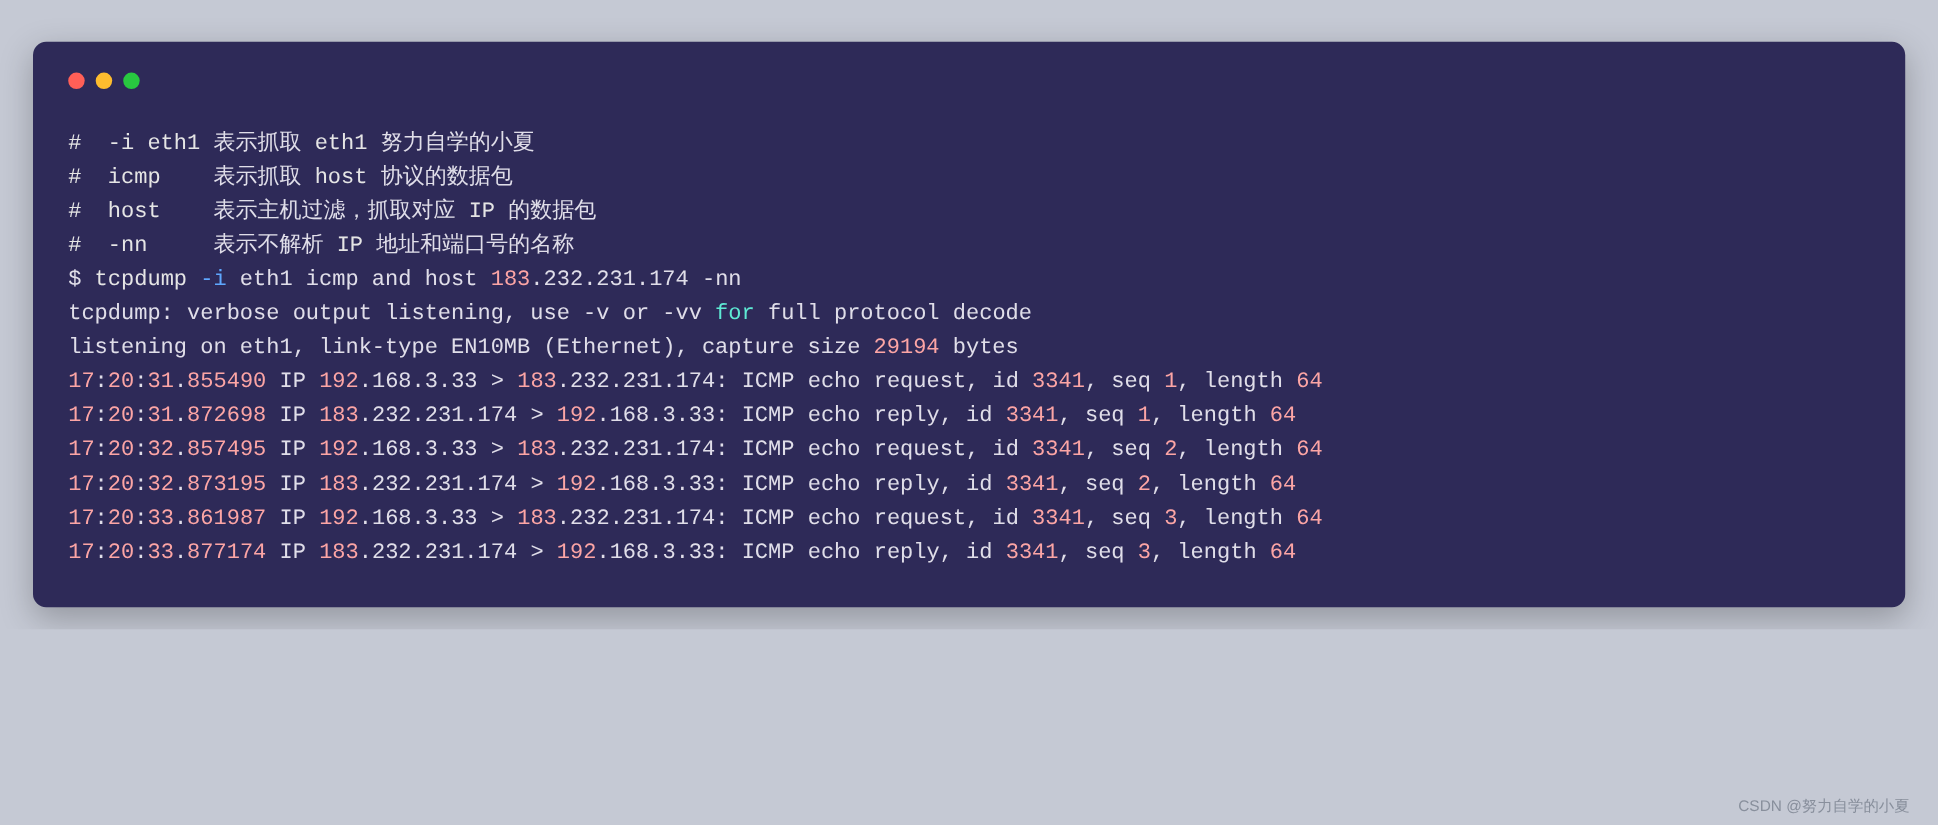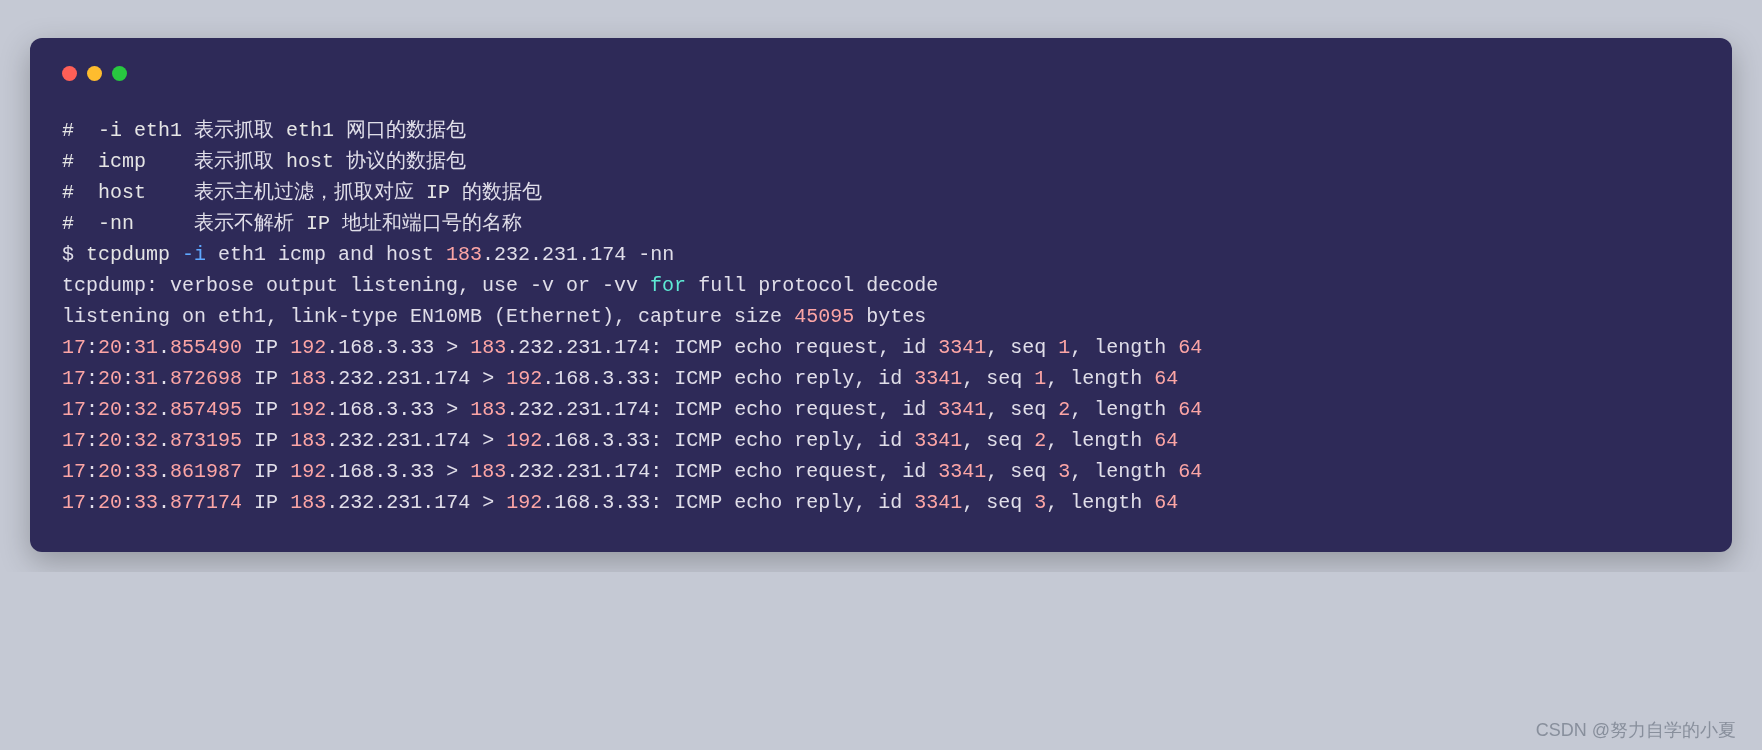--- a/index.html
+++ b/index.html
@@ -26,41 +26,41 @@
   pre { white-space: pre; font-family: inherit; }
   .c-white  { color: #e0dee9; }
   .c-green  { color: #e5e5e5; }
   .c-yellow { color: #5eead4; }
   .c-pink   { color: #fca5a5; }
   .c-blue   { color: #5fa8ff; }
   .watermark {
     position: absolute;
     right: 26px;
     bottom: 8px;
-    font-size: 18px;
+    font-size: 14px;
     color: #888f9c;
     font-family: Arial, sans-serif;
   }
 </style>
 </head>
 <body>
 
 <div class="terminal-window">
   <div class="traffic-lights">
     <div class="dot red"></div>
     <div class="dot yellow"></div>
     <div class="dot green"></div>
   </div>
-  <pre id="term"><span class="c-green">#  -i eth1</span><span class="c-white"> 表示抓取 </span><span class="c-green">eth1</span><span class="c-white"> 网口的数据包</span>
+  <pre id="term"><span class="c-green">#  -i eth1</span><span class="c-white"> 表示抓取 </span><span class="c-green">eth1</span><span class="c-white"> 努力自学的小夏</span>
 <span class="c-green">#  icmp</span><span class="c-white">    表示抓取 </span><span class="c-green">host</span><span class="c-white"> 协议的数据包</span>
 <span class="c-green">#  host</span><span class="c-white">    表示主机过滤，抓取对应 </span><span class="c-green">IP</span><span class="c-white"> 的数据包</span>
 <span class="c-green">#  -nn</span><span class="c-white">     表示不解析 </span><span class="c-green">IP</span><span class="c-white"> 地址和端口号的名称</span>
 <span class="c-white">$ </span><span class="c-green">tcpdump</span><span class="c-blue"> -i </span><span class="c-white">eth1 icmp and host </span><span class="c-pink">183</span><span class="c-white">.232.231.174 -nn</span>
 <span class="c-white">tcpdump: verbose output listening, use -v or -vv </span><span class="c-yellow">for</span><span class="c-white"> full protocol decode</span>
-<span class="c-white">listening on eth1, link-type EN10MB (Ethernet), capture size </span><span class="c-pink">45095</span><span class="c-white"> bytes</span>
+<span class="c-white">listening on eth1, link-type EN10MB (Ethernet), capture size </span><span class="c-pink">29194</span><span class="c-white"> bytes</span>
 <span class="c-pink">17</span><span class="c-white">:</span><span class="c-pink">20</span><span class="c-white">:</span><span class="c-pink">31</span><span class="c-white">.</span><span class="c-pink">855490</span><span class="c-white"> IP </span><span class="c-pink">192</span><span class="c-white">.168.3.33</span><span class="c-white"> &gt; </span><span class="c-pink">183</span><span class="c-white">.232.231.174</span><span class="c-white">: ICMP echo request, id </span><span class="c-pink">3341</span><span class="c-white">, seq </span><span class="c-pink">1</span><span class="c-white">, length </span><span class="c-pink">64</span>
 <span class="c-pink">17</span><span class="c-white">:</span><span class="c-pink">20</span><span class="c-white">:</span><span class="c-pink">31</span><span class="c-white">.</span><span class="c-pink">872698</span><span class="c-white"> IP </span><span class="c-pink">183</span><span class="c-white">.232.231.174</span><span class="c-white"> &gt; </span><span class="c-pink">192</span><span class="c-white">.168.3.33</span><span class="c-white">: ICMP echo reply, id </span><span class="c-pink">3341</span><span class="c-white">, seq </span><span class="c-pink">1</span><span class="c-white">, length </span><span class="c-pink">64</span>
 <span class="c-pink">17</span><span class="c-white">:</span><span class="c-pink">20</span><span class="c-white">:</span><span class="c-pink">32</span><span class="c-white">.</span><span class="c-pink">857495</span><span class="c-white"> IP </span><span class="c-pink">192</span><span class="c-white">.168.3.33</span><span class="c-white"> &gt; </span><span class="c-pink">183</span><span class="c-white">.232.231.174</span><span class="c-white">: ICMP echo request, id </span><span class="c-pink">3341</span><span class="c-white">, seq </span><span class="c-pink">2</span><span class="c-white">, length </span><span class="c-pink">64</span>
 <span class="c-pink">17</span><span class="c-white">:</span><span class="c-pink">20</span><span class="c-white">:</span><span class="c-pink">32</span><span class="c-white">.</span><span class="c-pink">873195</span><span class="c-white"> IP </span><span class="c-pink">183</span><span class="c-white">.232.231.174</span><span class="c-white"> &gt; </span><span class="c-pink">192</span><span class="c-white">.168.3.33</span><span class="c-white">: ICMP echo reply, id </span><span class="c-pink">3341</span><span class="c-white">, seq </span><span class="c-pink">2</span><span class="c-white">, length </span><span class="c-pink">64</span>
 <span class="c-pink">17</span><span class="c-white">:</span><span class="c-pink">20</span><span class="c-white">:</span><span class="c-pink">33</span><span class="c-white">.</span><span class="c-pink">861987</span><span class="c-white"> IP </span><span class="c-pink">192</span><span class="c-white">.168.3.33</span><span class="c-white"> &gt; </span><span class="c-pink">183</span><span class="c-white">.232.231.174</span><span class="c-white">: ICMP echo request, id </span><span class="c-pink">3341</span><span class="c-white">, seq </span><span class="c-pink">3</span><span class="c-white">, length </span><span class="c-pink">64</span>
 <span class="c-pink">17</span><span class="c-white">:</span><span class="c-pink">20</span><span class="c-white">:</span><span class="c-pink">33</span><span class="c-white">.</span><span class="c-pink">877174</span><span class="c-white"> IP </span><span class="c-pink">183</span><span class="c-white">.232.231.174</span><span class="c-white"> &gt; </span><span class="c-pink">192</span><span class="c-white">.168.3.33</span><span class="c-white">: ICMP echo reply, id </span><span class="c-pink">3341</span><span class="c-white">, seq </span><span class="c-pink">3</span><span class="c-white">, length </span><span class="c-pink">64</span>
 </pre>
 </div>
 
 <div class="watermark">CSDN @努力自学的小夏</div>

